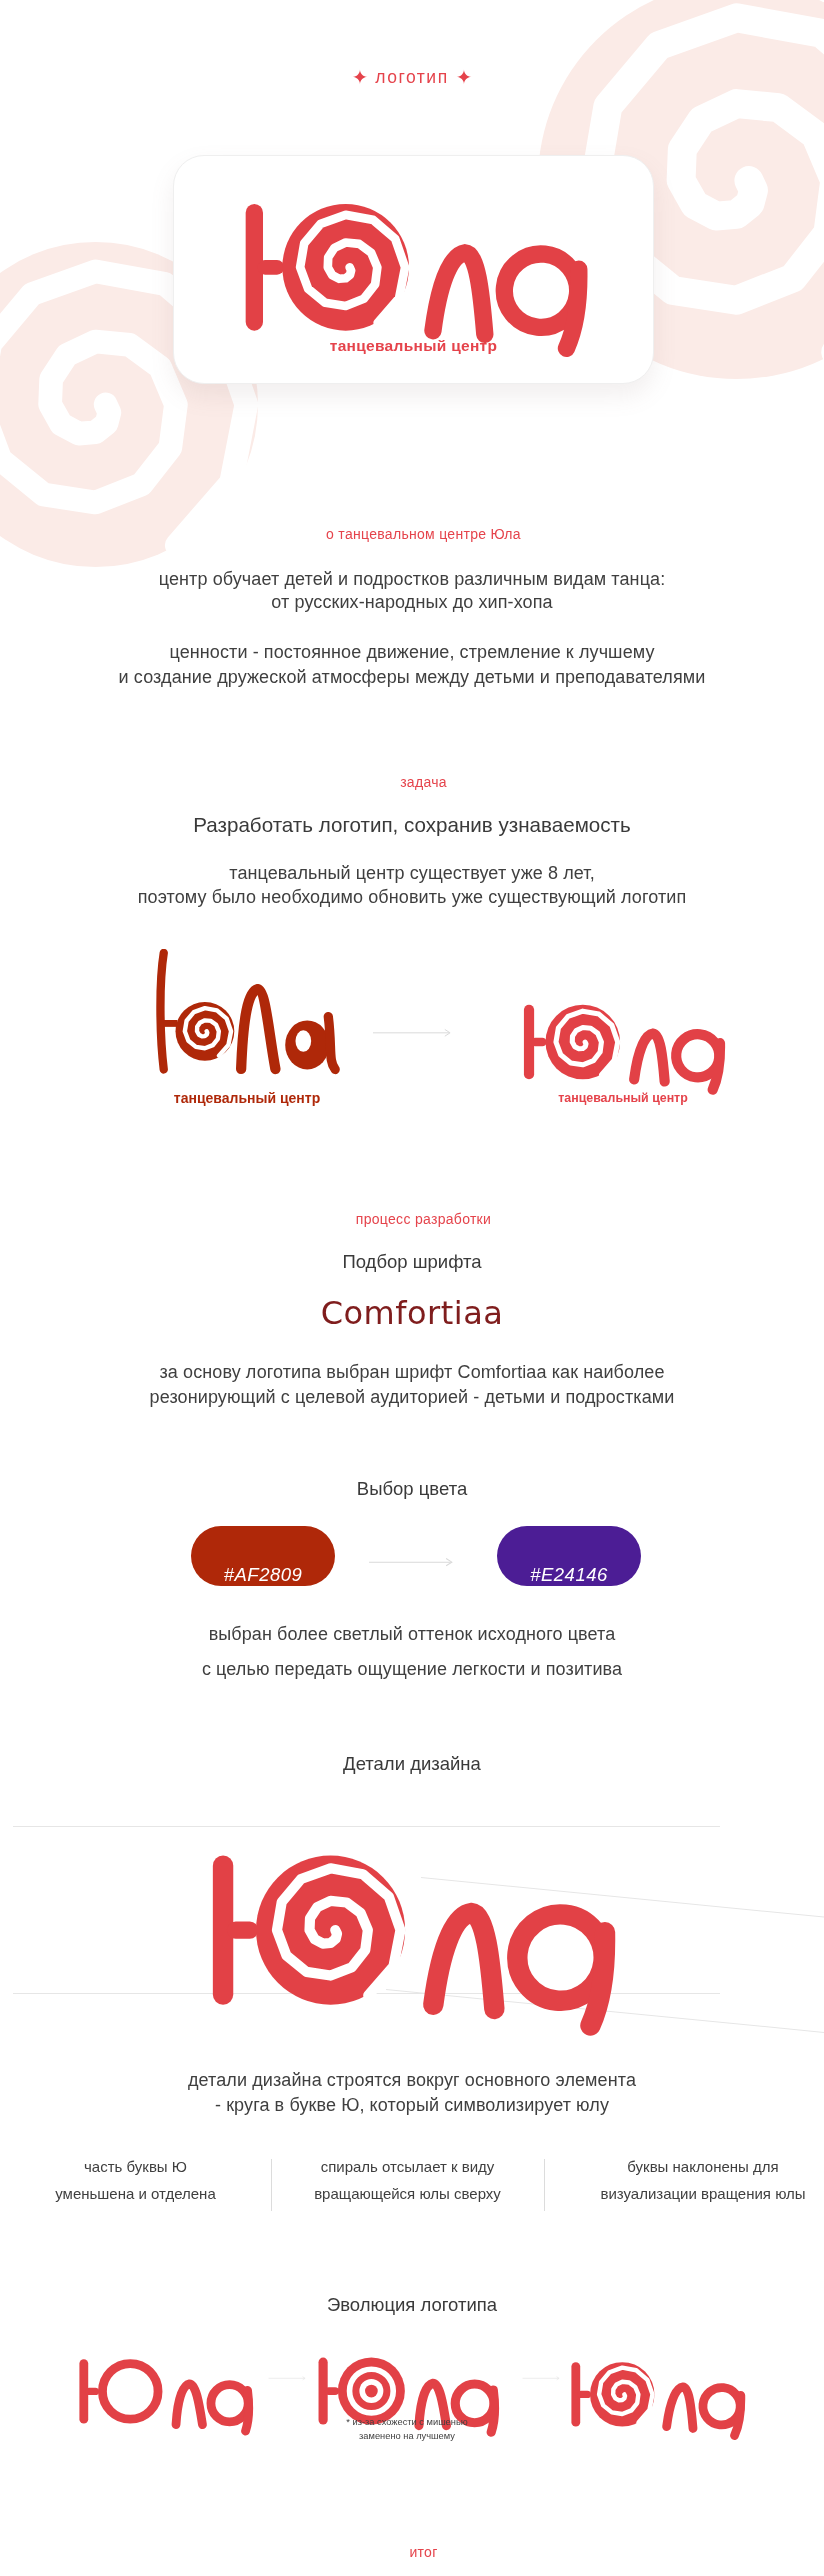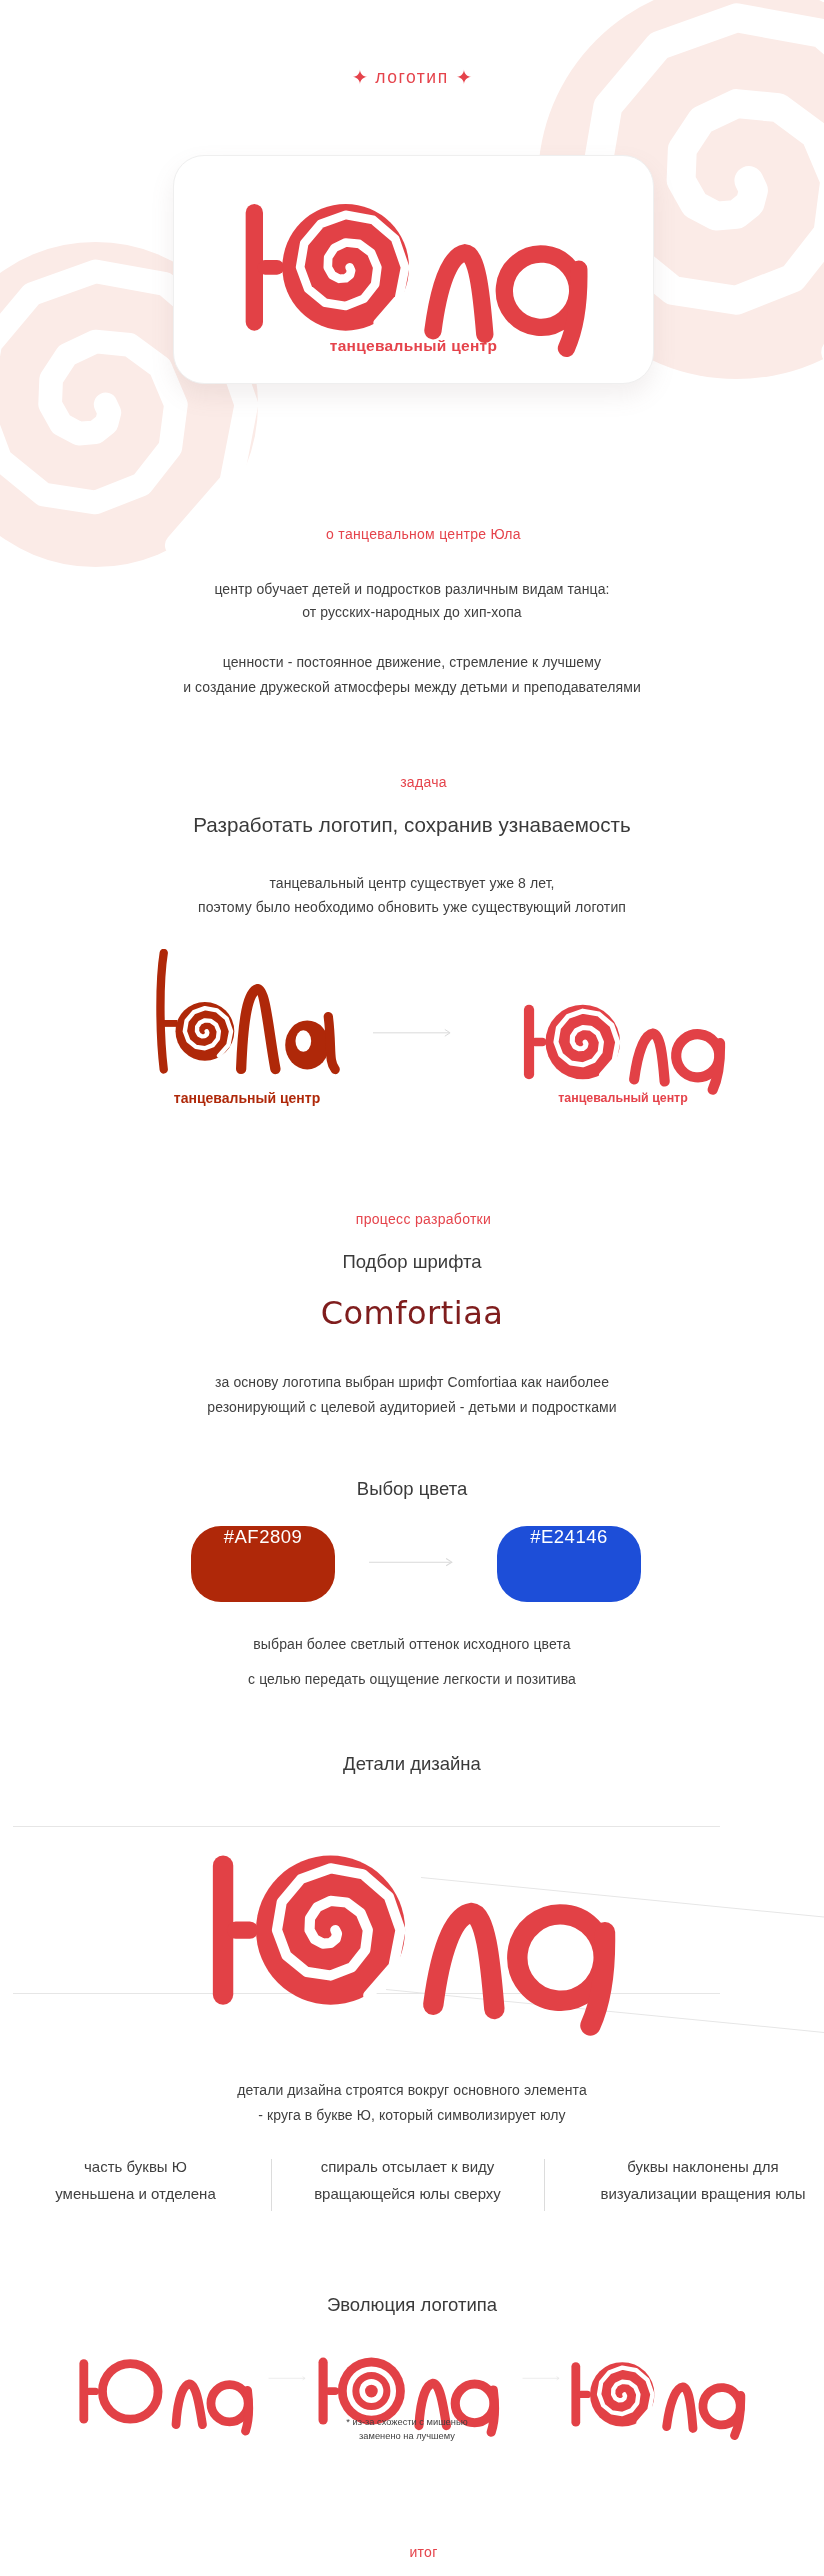--- a/index.html
+++ b/index.html
@@ -4,34 +4,34 @@
 <style>
   html,body{margin:0;padding:0;background:#fff;}
   #page{position:relative;width:824px;height:2699px;background:#fff;overflow:hidden;
         font-family:"Liberation Sans",sans-serif;color:#3f3f3f;}
   .abs{position:absolute;}
   .center{left:0;right:0;text-align:center;}
   .red{color:#E5434B;}
   .sec-label{font-size:14px;font-weight:400;letter-spacing:0.3px;padding-left:23px;}
   .sec-title{font-size:18.5px;color:#3a3a3a;font-weight:400;}
   .big-title{font-size:20.6px;color:#3a3a3a;font-weight:400;}
-  .body-line{font-size:14px;font-weight:300;color:#3f3f3f;letter-spacing:0.1px;margin-top:12px;}
+  .body-line{font-size:18px;font-weight:300;color:#3f3f3f;letter-spacing:0.1px;}
   .col-line{font-size:15px;font-weight:300;color:#3f3f3f;line-height:27px;}
   .hdr{font-size:17.5px;letter-spacing:1.5px;color:#E5434B;font-weight:400;}
   .hdr .diamond{font-size:19.6px;vertical-align:-1px;letter-spacing:0;padding:0 7.2px;}
   .card{left:173px;top:155px;width:479px;height:227px;background:#fff;border:0.5px solid #efefef;
         border-radius:31px;box-shadow:0 11.3px 23px rgba(150,120,120,.12);
         display:flex;flex-direction:column;align-items:center;justify-content:center;z-index:2;}
   .card .tagline{color:#E5434B;font-size:15.5px;font-weight:600;margin-top:-20.6px;letter-spacing:0.3px;}
   .comp-tagline-old{color:#AF2809;font-size:14px;font-weight:600;}
   .comp-tagline-new{color:#E5434B;font-size:12.4px;font-weight:600;}
-  .swatch{width:144px;height:76px;border-radius:30px;display:flex;align-items:flex-start;justify-content:center;
-          color:#fff;font-size:18.5px;font-weight:300;letter-spacing:0.5px;}
+  .swatch{width:144px;height:60px;border-radius:30px;display:flex;align-items:flex-end;justify-content:center;
+          color:#fff;font-size:18.5px;font-weight:300;letter-spacing:0.5px;font-style:italic;}
   .swatch-old{background:#AF2809;}
-  .swatch-new{background:#1d4ed8;}
+  .swatch-new{background:#4c1d95;}
   .gline{position:absolute;height:1px;background:#e6e6e6;}
   .diag{transform-origin:left center;transform:rotate(5.6deg);}
   .vdiv{position:absolute;width:0.5px;background:#dcdcdc;}
   .footnote{font-size:9.3px;line-height:14px;font-weight:300;color:#3f3f3f;}
   .fname{font-size:32px;color:#7f1d1d;font-weight:500;letter-spacing:0.5px;font-family:"DejaVu Sans",sans-serif;}
   svg.logo{display:block;}
 </style>
 </head>
 <body>
 

